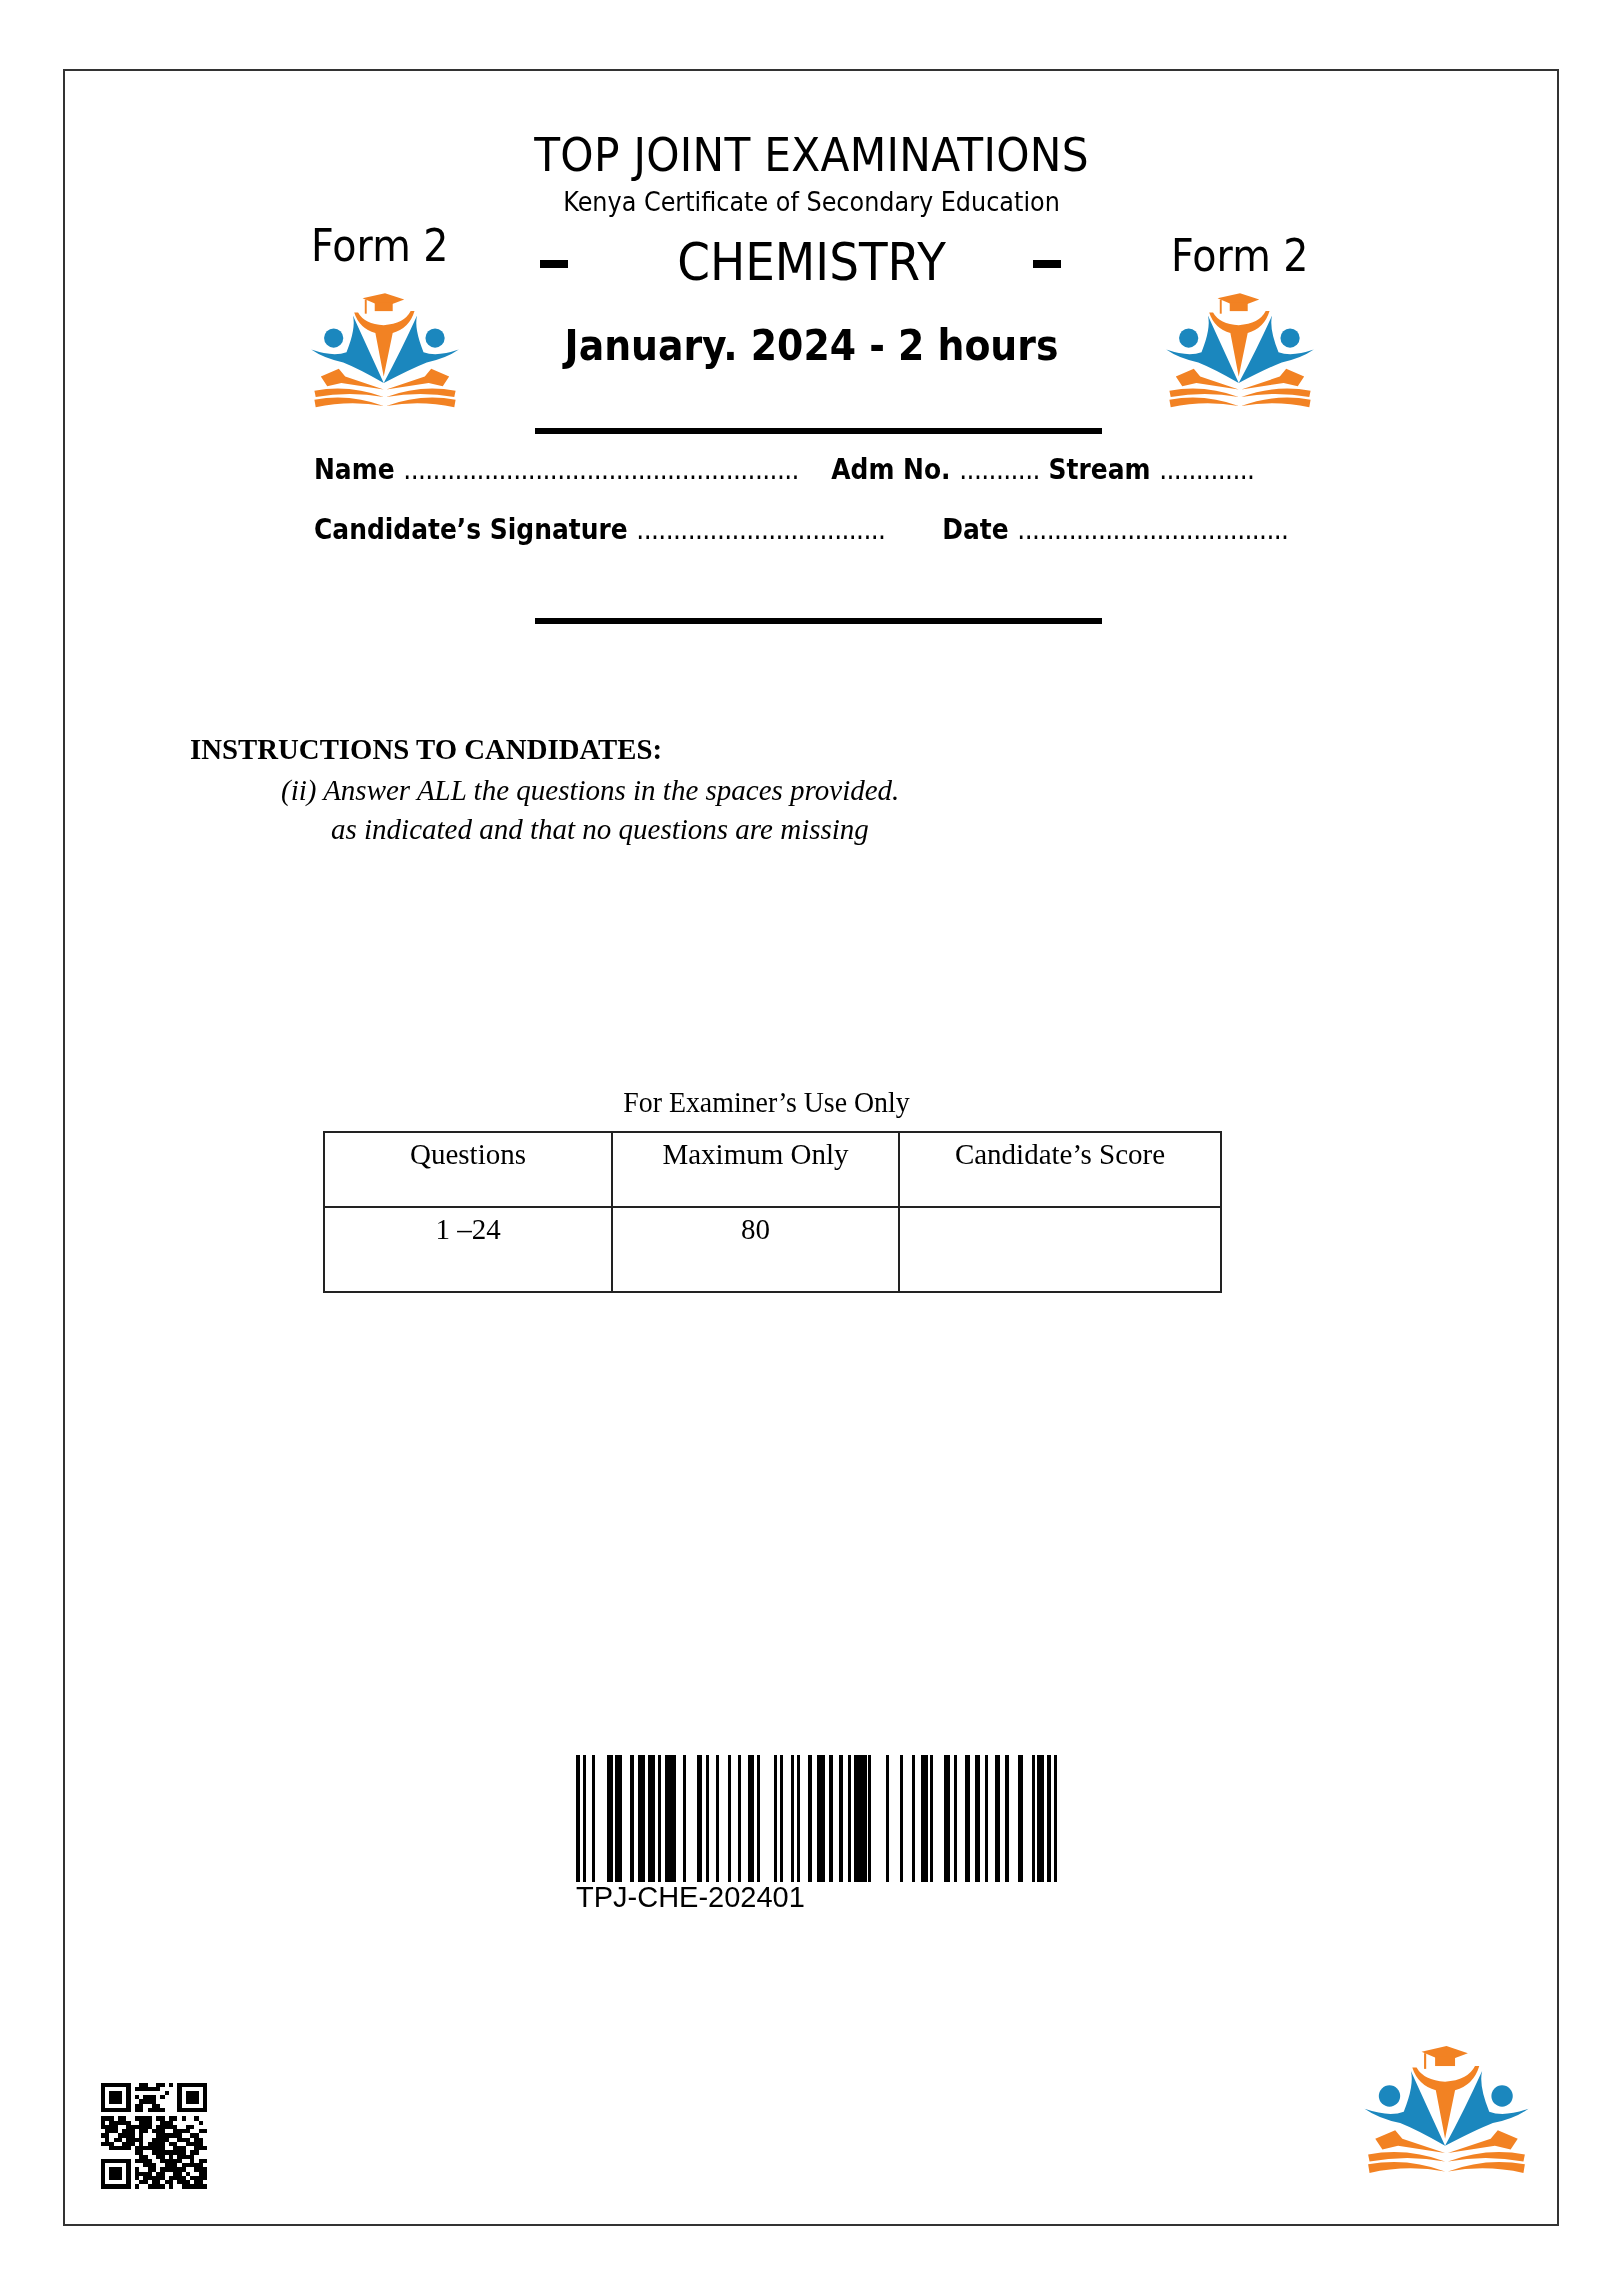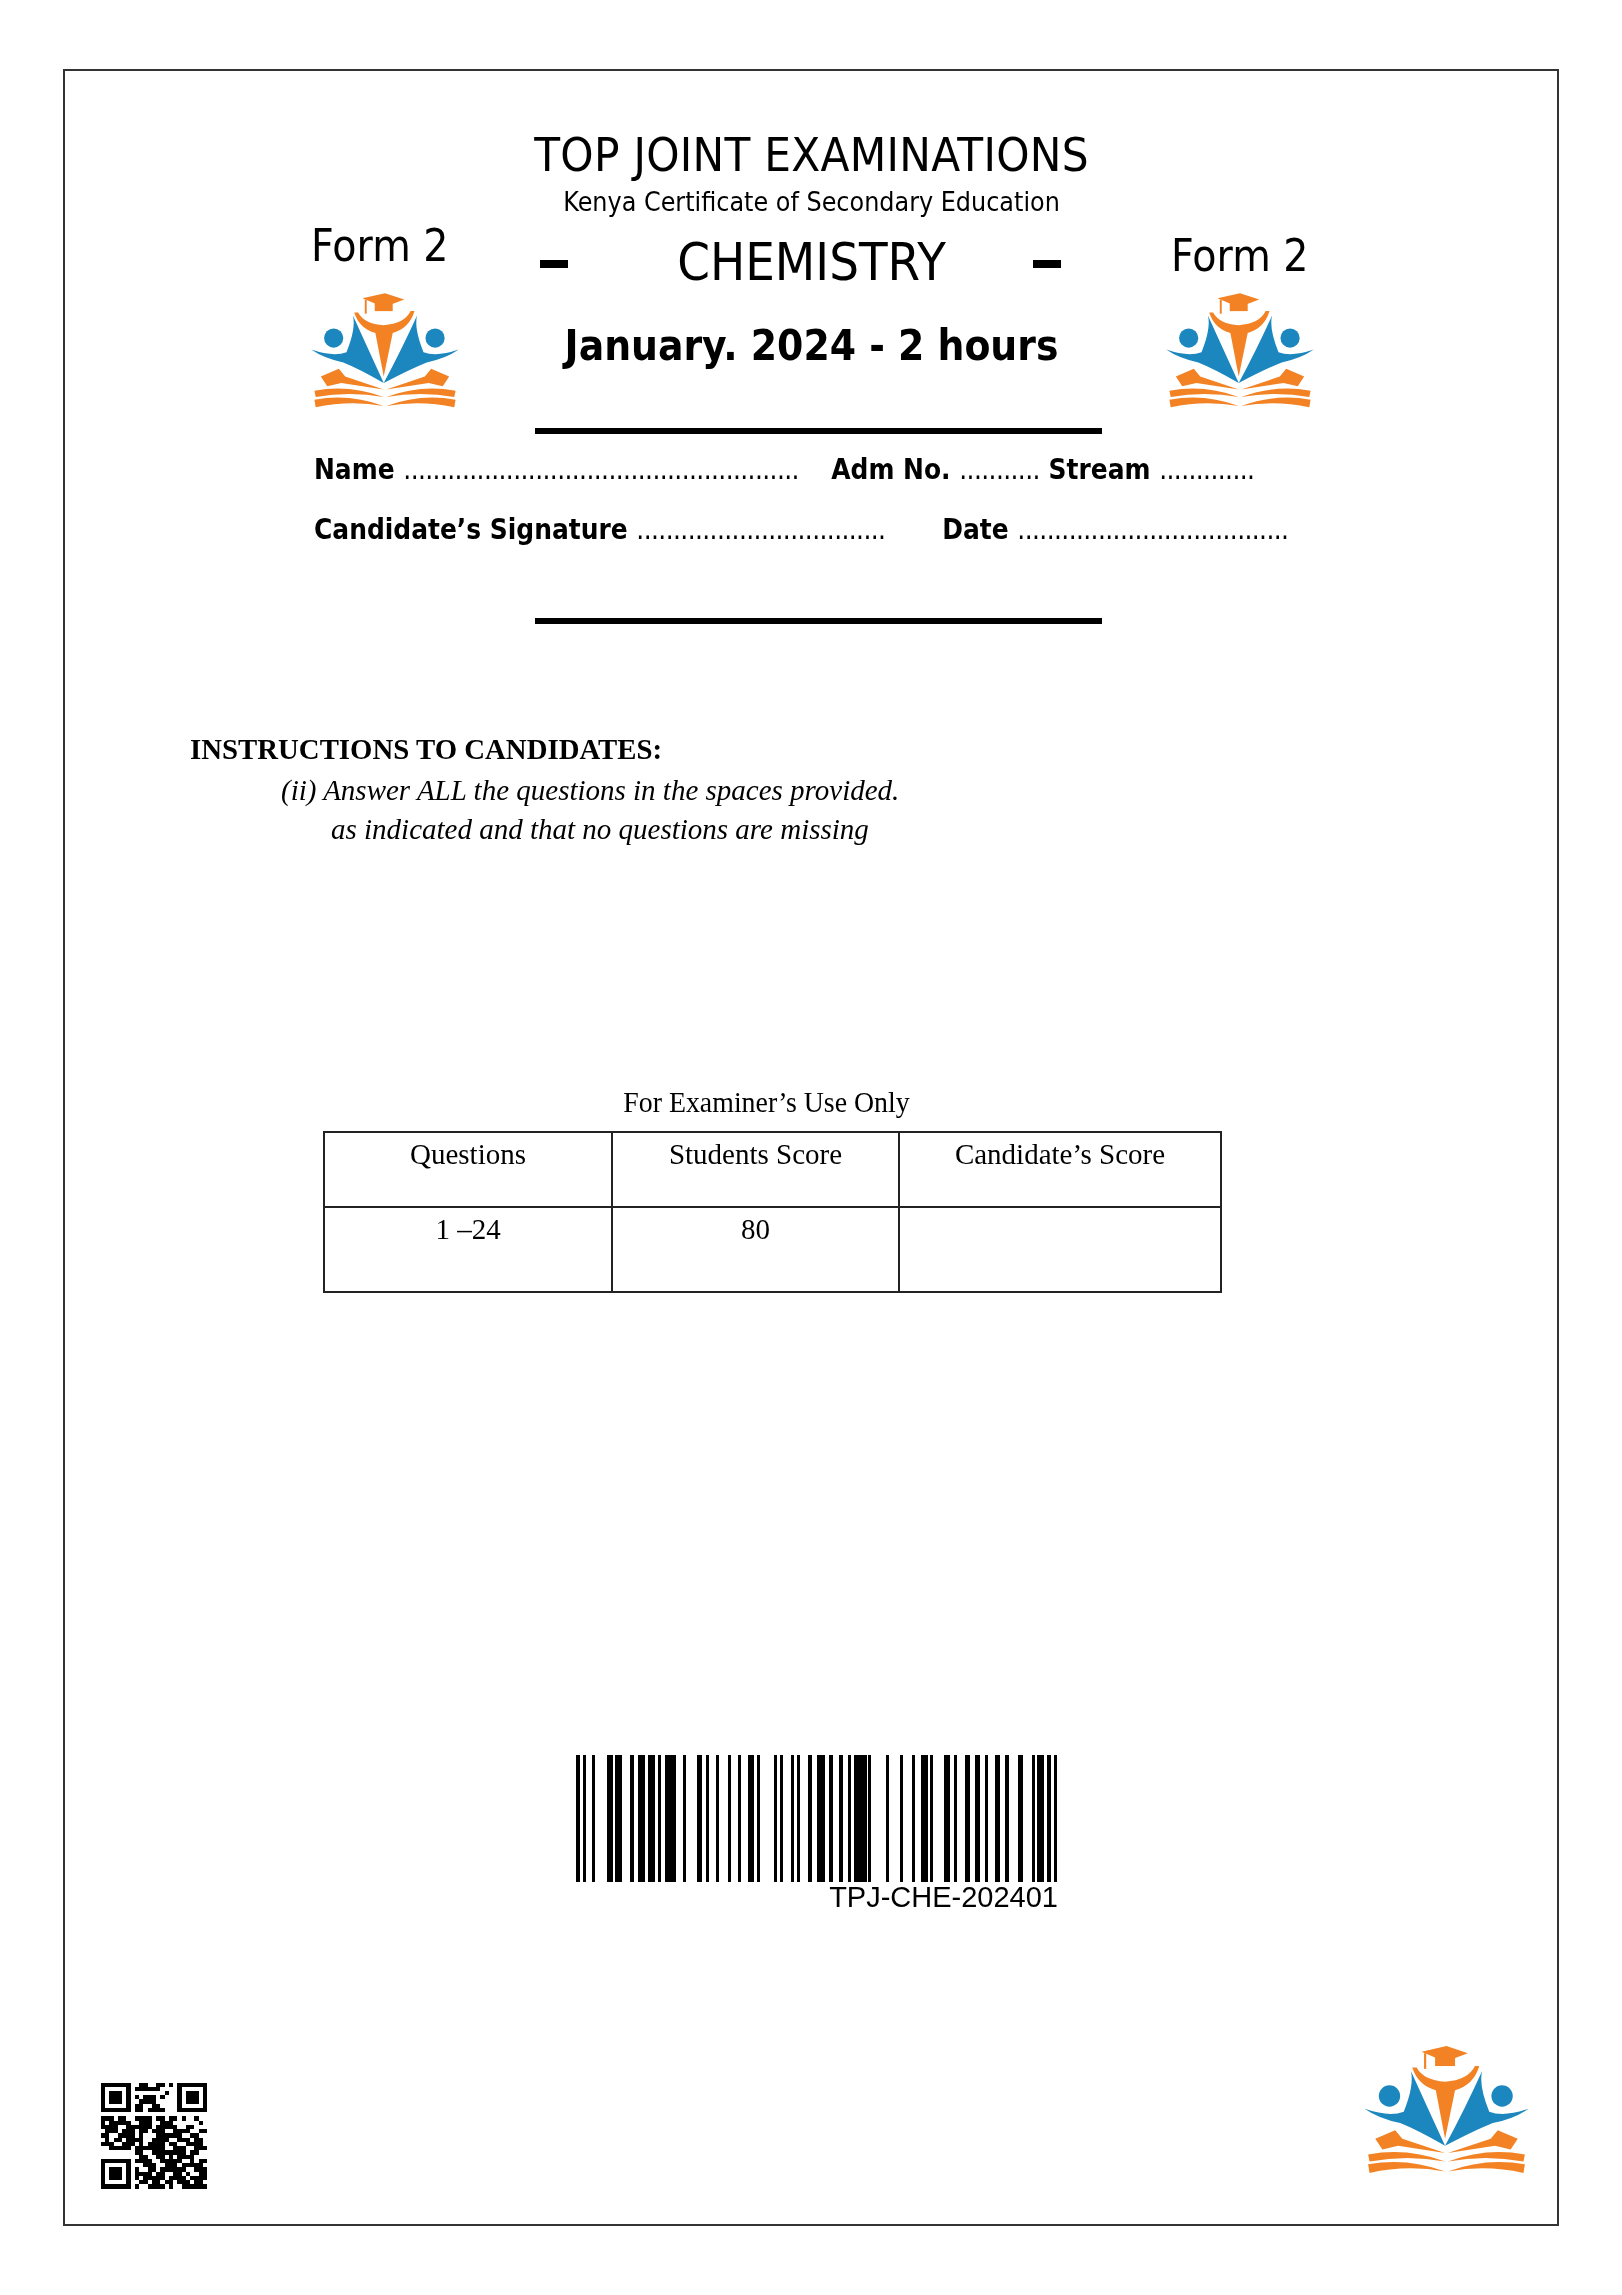--- a/index.html
+++ b/index.html
@@ -37,21 +37,21 @@
 
   .table-caption { left:325px; width:883px; top:1086px; text-align:center; font-family:"Liberation Serif", serif; font-size:29px; transform:scaleX(0.96); }
   table.score { position:absolute; left:323px; top:1131px; border-collapse:collapse; font-family:"Liberation Serif", serif; font-size:29px; }
   table.score td { border:2px solid #222; text-align:center; vertical-align:top; padding-top:5.2px; box-sizing:border-box; }
   table.score tr.head td { height:75px; }
   table.score tr.body td { height:85px; }
   .c1 { width:288px; } .c2 { width:287px; } .c3 { width:322px; }
 
   .barcode { left:576px; top:1755px; width:482px; height:127px; }
   .bar { position:absolute; top:0; height:127px; background:#000; }
-  .barcode-label { left:576px; width:482px; top:1881px; text-align:right; font-family:"Liberation Sans", sans-serif; font-size:29px; }
+  .barcode-label { left:576px; width:482px; top:1881px; text-align:left; font-family:"Liberation Sans", sans-serif; font-size:29px; }
 
   .qr { left:101px; top:2081px; width:106px; height:109px; }
   .logo { position:absolute; }
 </style>
 </head>
 <body>
 
 <div class="page-border"></div>
 
 <div class="abs hdr org-title">TOP JOINT EXAMINATIONS</div>
@@ -123,21 +123,21 @@
 <div class="abs instr instr-list">
   <div>(ii)  Answer ALL the questions in the spaces provided.</div>
   <div class="cont">as indicated and that no questions are missing</div>
 </div>
 
 <div class="abs table-caption">For Examiner’s Use Only</div>
 <table class="score">
   <tbody>
       <tr class="head">
     <td class="c1">Questions</td>
-    <td class="c2">Students Score</td>
+    <td class="c2">Maximum Only</td>
     <td class="c3">Candidate’s Score</td>
   </tr>
   <tr class="body">
     <td class="c1">1 –24</td>
     <td class="c2">80</td>
     <td class="c3"></td>
   </tr>
 </tbody>
   </table>
 

